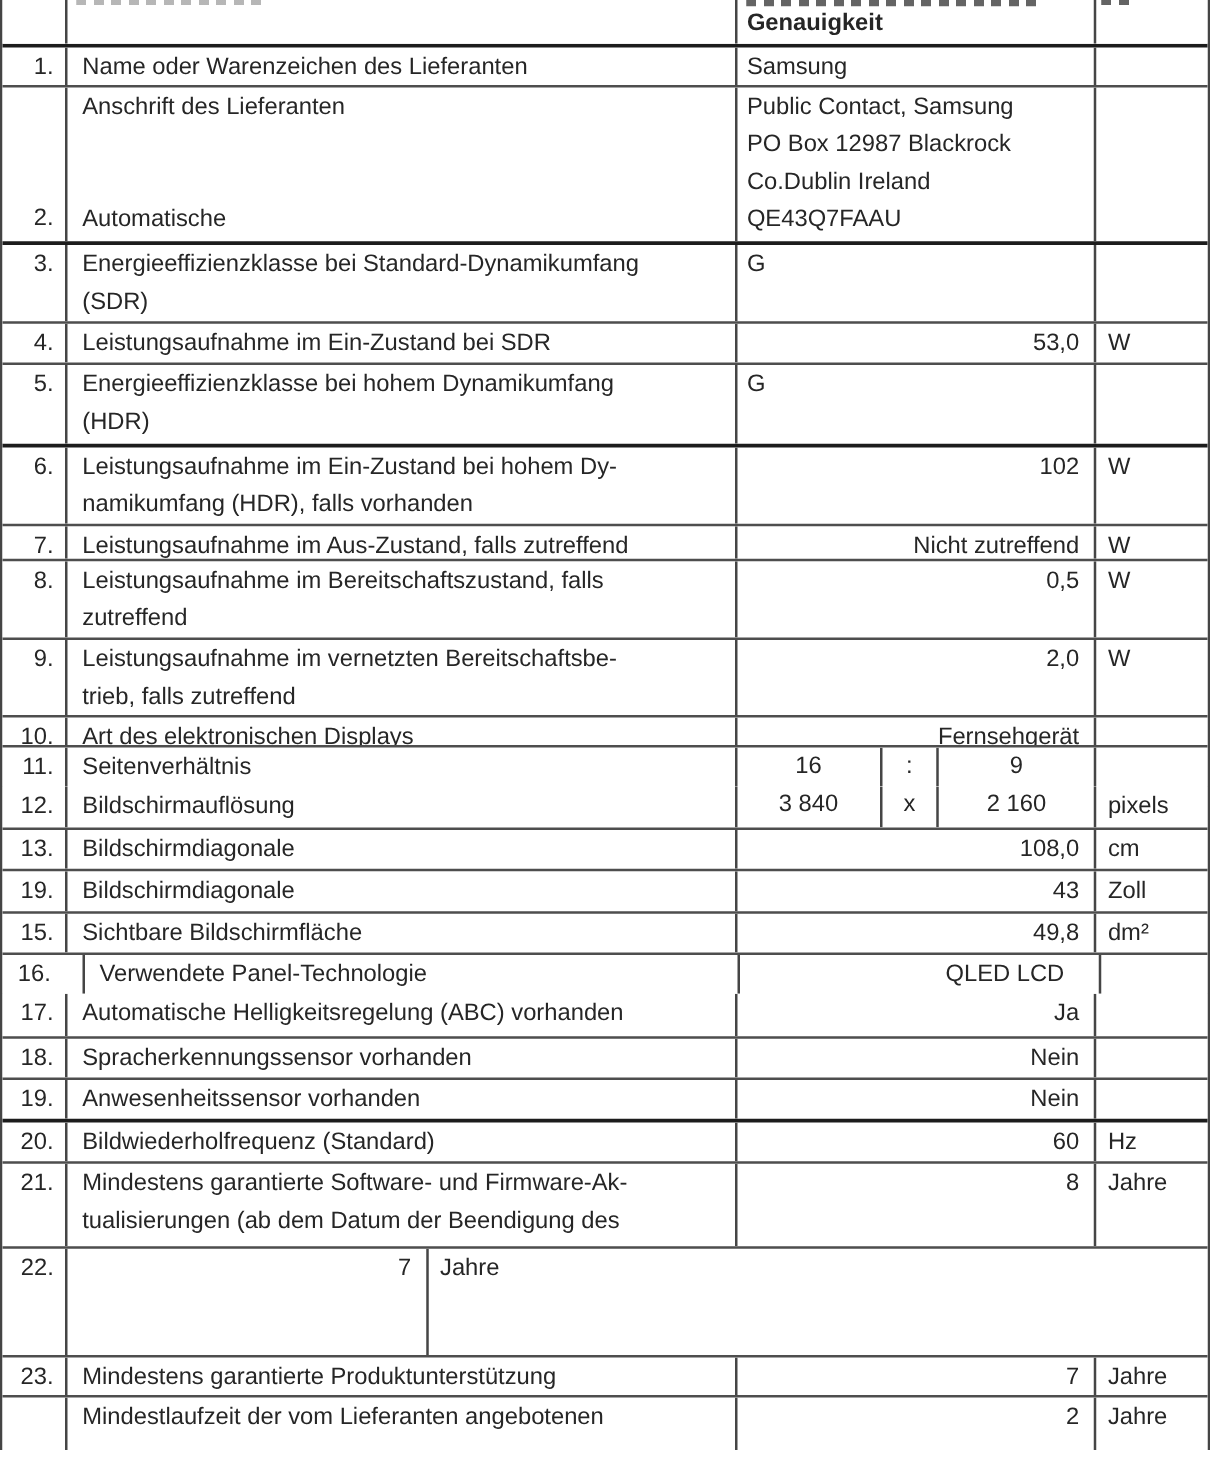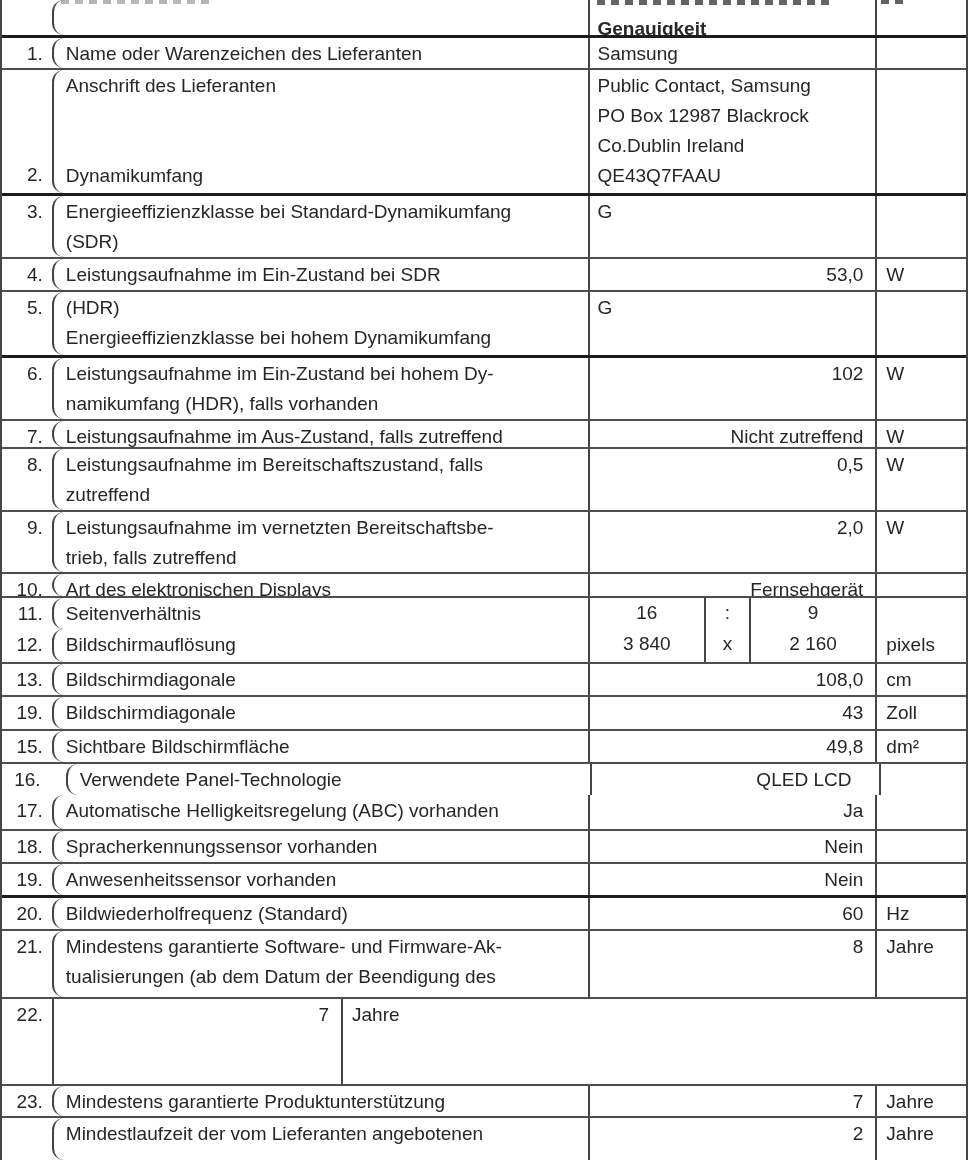--- a/index.html
+++ b/index.html
@@ -46,21 +46,20 @@
     text-align: right;
     padding: 1px 9px 0 0;
     display: flex;
     flex-direction: column;
   }
   .c-num.bottom { justify-content: flex-end; padding-bottom: 3px; }
   .c-desc {
     width: 538px;
     border-left: 2px solid #454545;
     padding: 1px 6px 0 12px;
-    border-radius: 12px;
   }
   .c-val {
     width: 289px;
     border-left: 2px solid #454545;
     padding: 1px 12px 0 8px;
   }
   .c-val.split {
     padding: 0;
     display: flex;
   }
@@ -74,21 +73,21 @@
   .sub {
     box-sizing: border-box;
     text-align: center;
     overflow: hidden;
   }
   .sub-a { width: 117px; border-right: 2px solid #454545; }
   .sub-sep { width: 45px; border-right: 2px solid #454545; }
   .sub-b { width: 125px; }
   
   .row.header { height: 35px; position: relative; }
-  .row.header .c-val { font-weight: bold; padding-top: 14px; }
+  .row.header .c-val { font-weight: bold; padding-top: 4px; }
   .frag {
     position: absolute;
     background-image: repeating-linear-gradient(90deg, #303030 0px, #303030 8px, transparent 8px, transparent 14px);
     opacity: 0.75;
   }
   .frag.f-desc { left: 59px;  top: 0; width: 150px; height: 4px; opacity: 0.35; }
   .frag.f-val  { left: 595px; top: 0; width: 235px; height: 5px; }
   .frag.f-unit { left: 879px; top: 0; width: 26px;  height: 4px; }
 </style>
 </head>
@@ -122,21 +121,21 @@
         </div>
       </div>
       <div class="row" style="height: 125px;">
         <div class="cell c-num bottom">
           <div class="line">2.</div>
         </div>
         <div class="cell c-desc">
           <div class="line">Anschrift des Lieferanten</div>
           <div class="line"></div>
           <div class="line"></div>
-          <div class="line">Dynamikumfang</div>
+          <div class="line">Automatische</div>
         </div>
         <div class="cell c-val">
           <div class="line val-left">Public Contact, Samsung</div>
           <div class="line val-left">PO Box 12987 Blackrock</div>
           <div class="line val-left">Co.Dublin Ireland</div>
           <div class="line val-left">QE43Q7FAAU</div>
         </div>
         <div class="cell c-unit">
           <div class="line"></div>
         </div>
@@ -168,22 +167,22 @@
         </div>
         <div class="cell c-unit">
           <div class="line">W</div>
         </div>
       </div>
       <div class="row" style="height: 65px;">
         <div class="cell c-num">
           <div class="line">5.</div>
         </div>
         <div class="cell c-desc">
+          <div class="line">Energieeffizienzklasse bei hohem Dynamikumfang</div>
           <div class="line">(HDR)</div>
-          <div class="line">Energieeffizienzklasse bei hohem Dynamikumfang</div>
         </div>
         <div class="cell c-val">
           <div class="line val-left">G</div>
         </div>
         <div class="cell c-unit">
           <div class="line"></div>
         </div>
       </div>
       <div class="row heavy" style="height: 64px;">
         <div class="cell c-num">

